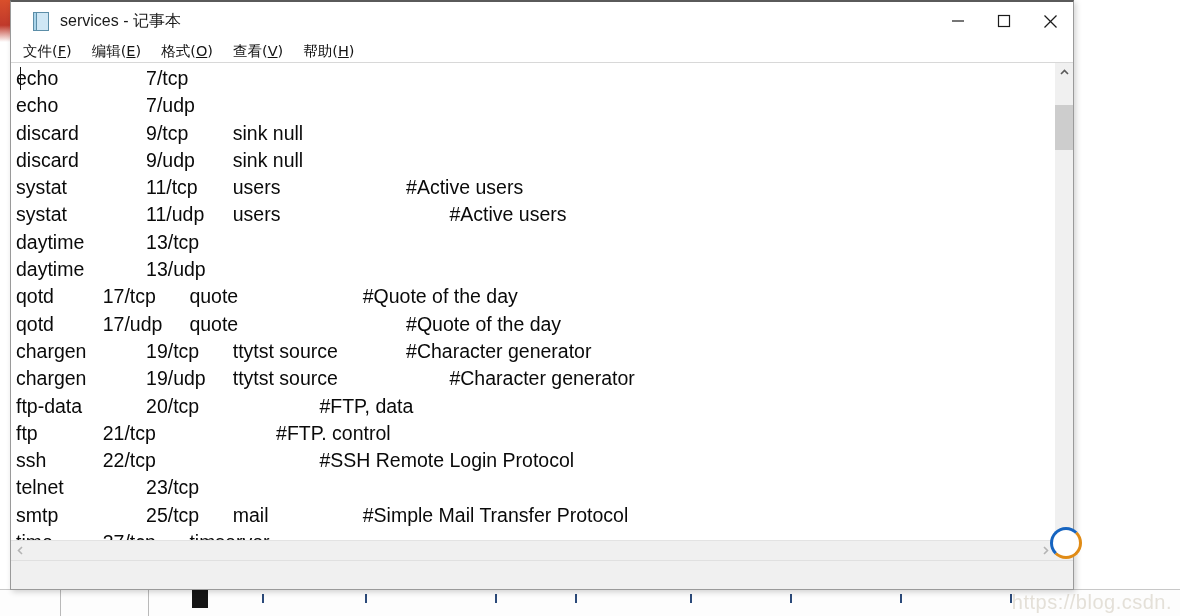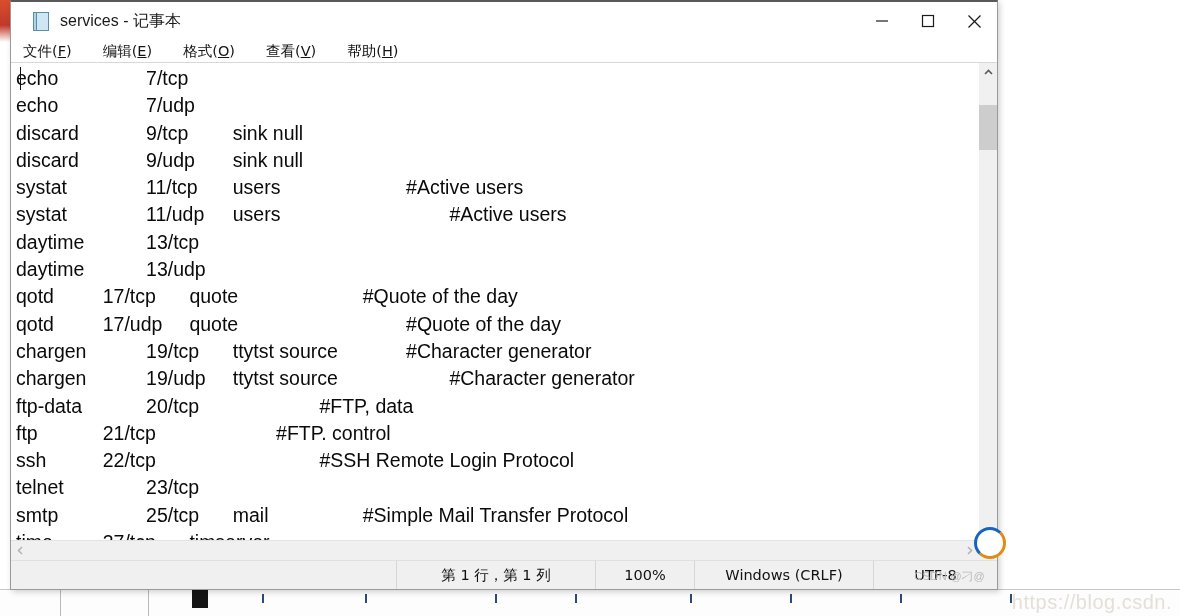--- a/index.html
+++ b/index.html
@@ -18,39 +18,39 @@
   .bg-bottomwin{position:absolute;left:0;bottom:0;width:1180px;height:26px;background:#f1f1f1;
     border-top:1px solid #c8c8c8;}
   .bg-ruler{position:absolute;left:0;bottom:0;width:1180px;height:26px;background:#fdfdfd;}
   .bg-ruler i{position:absolute;top:4px;width:2px;height:9px;background:#2b4a7a;display:block;}
   .bg-blackbox{position:absolute;left:192px;bottom:8px;width:16px;height:18px;background:#151515;}
   .bg-vline{position:absolute;bottom:0;width:1px;height:26px;background:#b9b9b9;}
   .bg-watermark{position:absolute;right:8px;bottom:2px;font-size:20px;color:#e4e0d8;
     letter-spacing:.5px;white-space:nowrap;font-family:"Liberation Sans",sans-serif;}
 
   
-  #window{position:absolute;left:10px;top:0;width:988px;height:590px;
+  #window{position:absolute;left:10px;top:0;width:1064px;height:590px;
     background:#ffffff;border:1px solid #9a9a9a;border-top:2px solid #5a5a5a;
     box-sizing:border-box;display:flex;flex-direction:column;
     box-shadow:2px 2px 6px rgba(0,0,0,.18);}
 
   .titlebar{height:38px;flex:0 0 38px;display:flex;align-items:center;background:#ffffff;}
   .np-icon{width:17px;height:19px;margin-left:22px;margin-right:10px;position:relative;flex:0 0 auto;}
   .np-icon .pg{position:absolute;left:2px;top:0;width:14px;height:19px;background:#cfe7f5;
      border:1px solid #5c8ea8;box-sizing:border-box;}
   .np-icon .spine{position:absolute;left:0;top:0;width:4px;height:19px;background:#a9d4ea;
      border:1px solid #5c8ea8;box-sizing:border-box;}
   .title-text{font-size:16px;color:#1b1b1b;white-space:nowrap;}
   .win-btns{margin-left:auto;display:flex;height:38px;}
   .win-btn{width:46px;height:38px;display:flex;align-items:center;justify-content:center;
     color:#1b1b1b;}
   .win-btn svg{display:block;}
 
   .menubar{height:22px;flex:0 0 22px;display:flex;align-items:center;padding-left:12px;
-    background:#ffffff;gap:31px;}
+    background:#ffffff;gap:20px;}
   .menu-item{font-size:14.5px;color:#141414;white-space:nowrap;cursor:default;
     font-family:"DejaVu Sans","Liberation Sans",sans-serif;}
   .menu-item u{text-decoration:underline;}
 
   .editarea{flex:1 1 auto;display:flex;min-height:0;border-top:1px solid #d8d8d8;}
   .textpane{flex:1 1 auto;position:relative;overflow:hidden;background:#ffffff;
     border-left:1px solid #ffffff;}
   .textwrap{position:absolute;left:4px;top:2px;right:0;}
   pre.doc{margin:0;font-family:"Liberation Sans","DejaVu Sans",sans-serif;
     font-size:19.5px;line-height:27.3px;color:#0a0a0a;white-space:pre;tab-size:8;
@@ -212,23 +212,16 @@
     <div class="hsb-btn">
       <svg width="7" height="9" viewBox="0 0 7 9">
           <polyline points="2,1 5.5,4.5 2,8" fill="none" stroke="currentColor" stroke-width="1.6"></polyline>
         </svg>
     </div>
     <div class="corner"></div>
   </div>
 
   <div class="statusbar">
     <div class="sb-spacer"></div>
-    <div class="sb-wrap">
-      <div class="sb-cell sb-pos">第 1 行，第 1 列</div>
-      <div class="sb-cell sb-zoom">100%</div>
-      <div class="sb-cell sb-eol">Windows (CRLF)</div>
-      <div class="sb-cell sb-enc">UTF-8</div>
-      <div class="csdn">CSDN @刁@</div>
-    </div>
   </div>
 
   <div class="edge-circle"></div>
 </div>
 
 </body></html>

